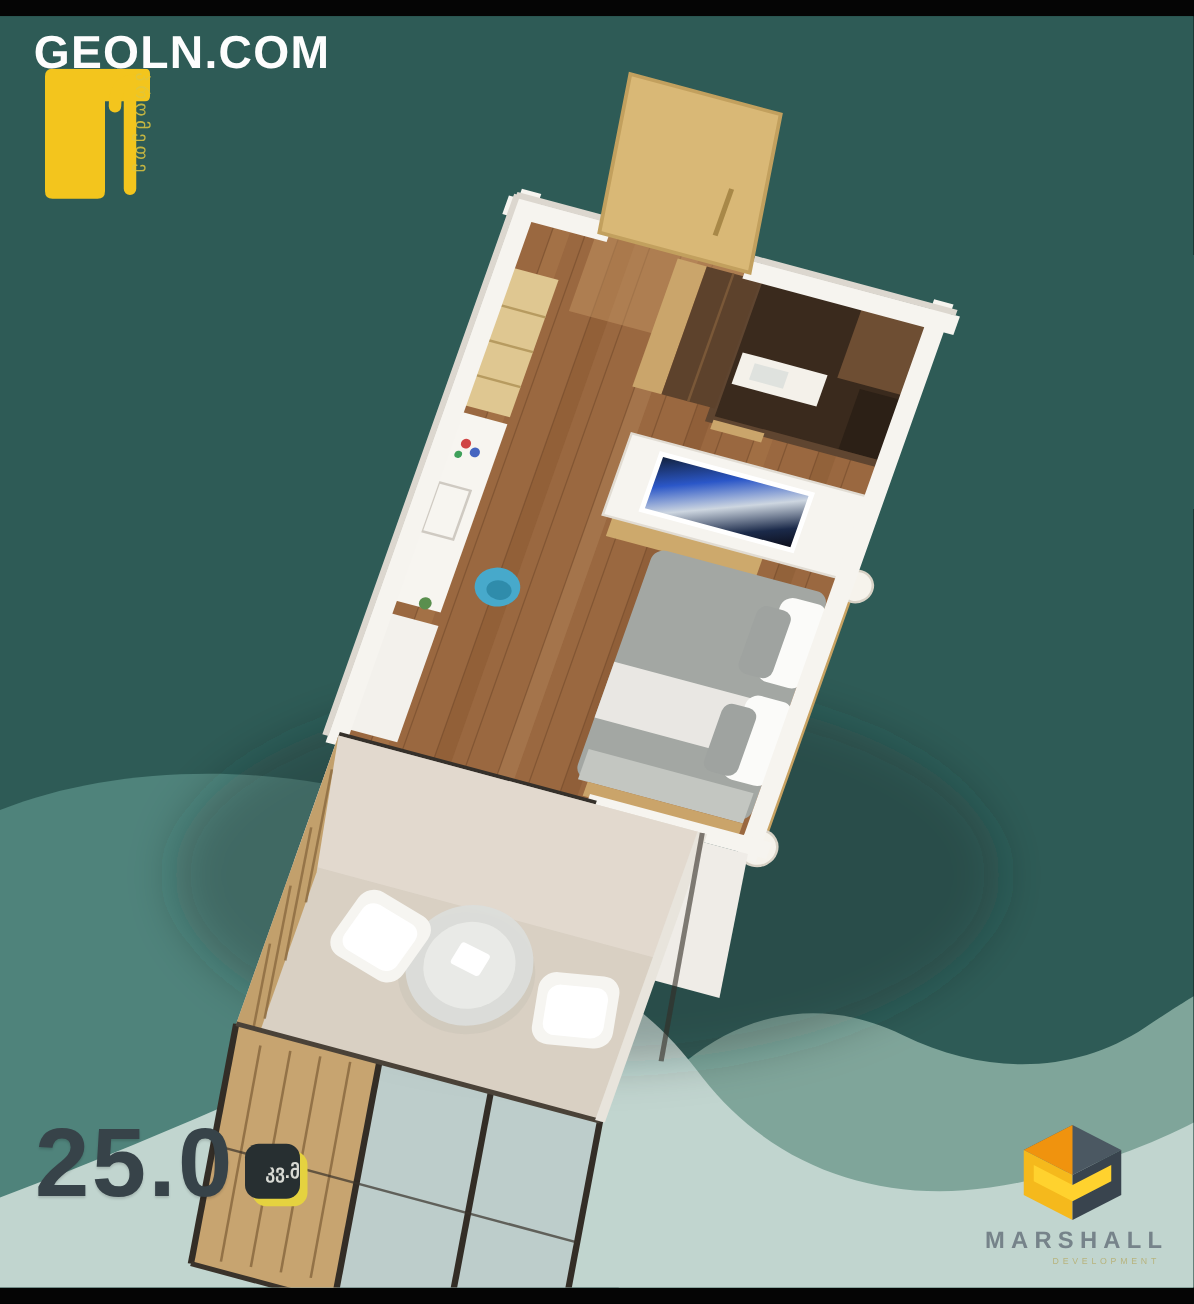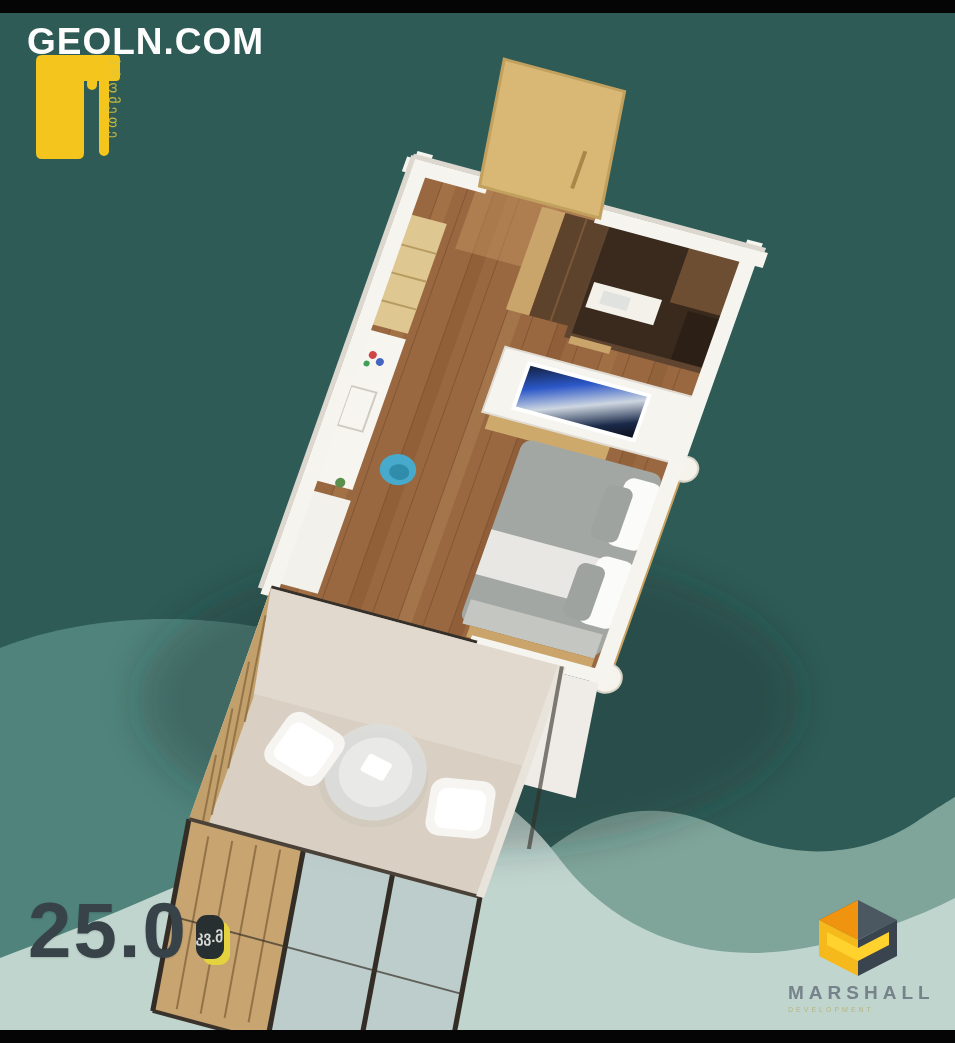--- a/index.html
+++ b/index.html
@@ -11,25 +11,25 @@
   
   #watermark{left:27px;top:8px;color:#fdfdfd;font-size:37px;font-weight:bold;letter-spacing:1px;}
   
   #projlogo{left:36px;top:42px;width:170px;height:130px;}
   #vertical-name{position:absolute;left:86px;top:3px;color:#e0c63e;font-size:14px;letter-spacing:3px;
       transform:rotate(90deg);transform-origin:left top;white-space:nowrap;opacity:.85;}
   
   #area-block{left:28px;top:878px;display:flex;align-items:flex-end;}
   #area-value{color:#374349;font-size:78px;font-weight:bold;line-height:1;letter-spacing:2px;
       text-shadow:0 1px 2px rgba(0,0,0,.15);}
-  #area-badge{margin-left:8px;margin-bottom:10px;width:28px;height:44px;background:#272f31;border-radius:11px;
-      box-shadow:6px 6px 0 0 #e5d23f;display:flex;align-items:center;justify-content:flex-start;}
+  #area-badge{margin-left:8px;margin-bottom:10px;width:44px;height:44px;background:#272f31;border-radius:11px;
+      box-shadow:6px 6px 0 0 #e5d23f;display:flex;align-items:center;justify-content:flex-end;}
   #area-unit{color:#d8dad4;font-size:15px;font-weight:bold;}
   
-  #developer{left:788px;top:885px;width:140px;text-align:left;}
+  #developer{left:788px;top:885px;width:140px;text-align:right;}
   #developer-name{margin-top:4px;color:#76838a;font-size:19px;font-weight:bold;letter-spacing:5px;}
   #developer-tagline{margin-top:2px;color:#b3a353;font-size:7px;letter-spacing:3px;opacity:.65;}
 </style>
 </head>
 <body>
 
 <div id="stage">
   <div id="canvas">
 
     <svg id="bgsvg" viewBox="0 0 955 1043">

